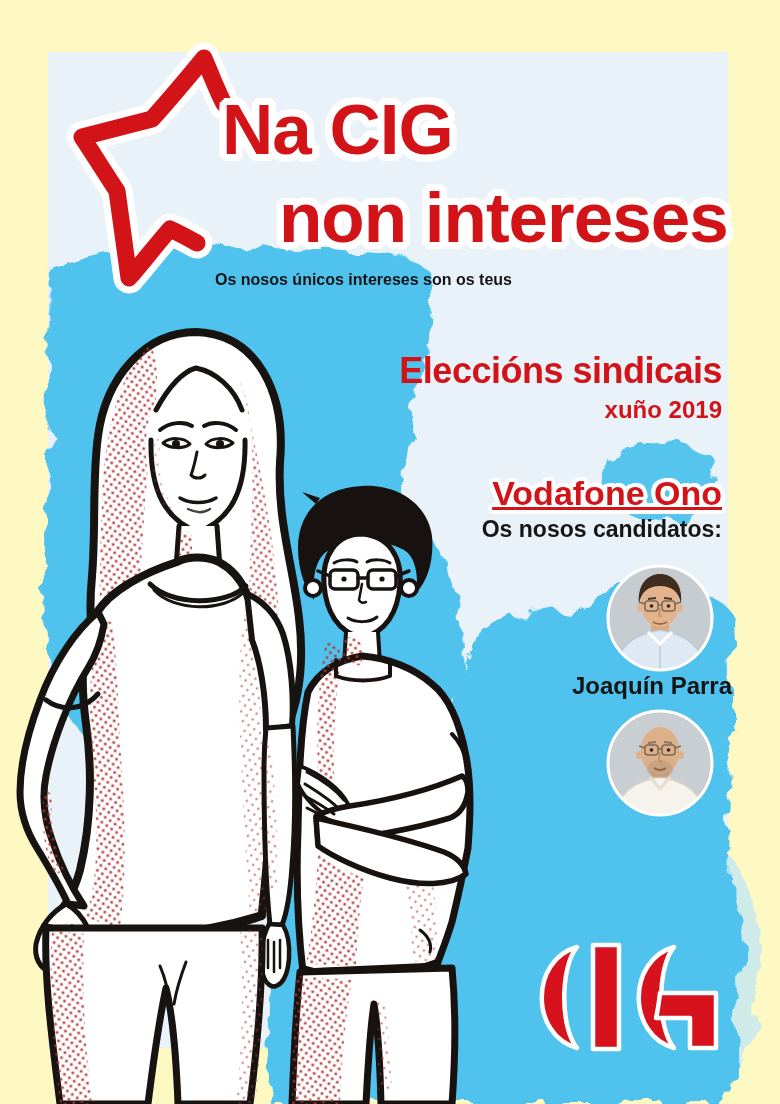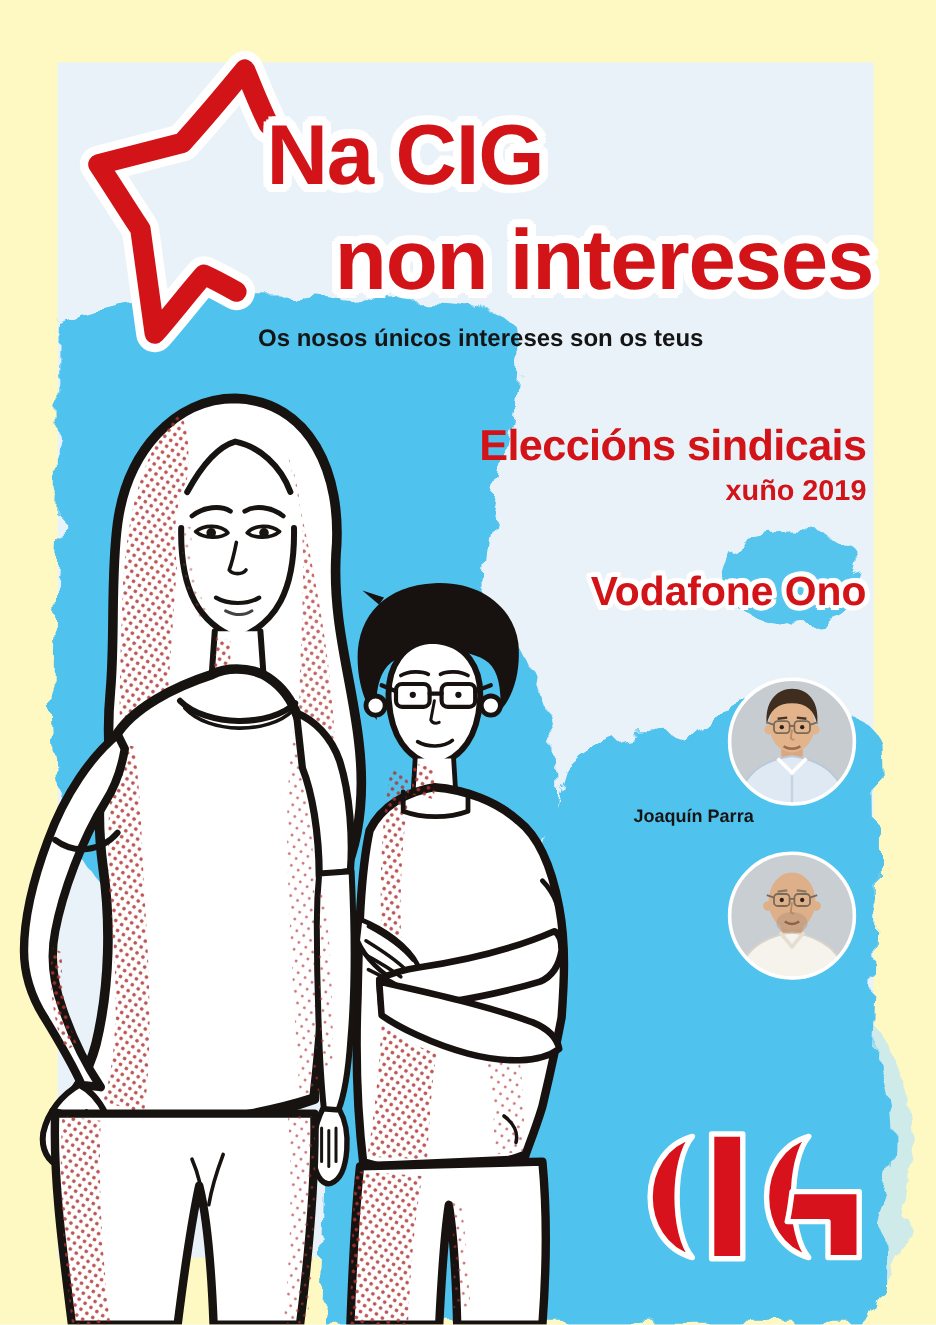--- a/index.html
+++ b/index.html
@@ -9,28 +9,28 @@
   svg.layer{position:absolute;left:0;top:0;width:780px;height:1104px;}
   .txt{position:absolute;white-space:nowrap;line-height:1;}
   .headline{font-weight:bold;font-size:71px;letter-spacing:-1px;color:#d21419;}
   .o7{text-shadow:-7px 0 0 #fff,7px 0 0 #fff,0 -7px 0 #fff,0 7px 0 #fff,
       -5px -5px 0 #fff,5px -5px 0 #fff,-5px 5px 0 #fff,5px 5px 0 #fff,
       -7px -3px 0 #fff,7px 3px 0 #fff,-3px 7px 0 #fff,3px -7px 0 #fff,
       -7px 3px 0 #fff,7px -3px 0 #fff,3px 7px 0 #fff,-3px -7px 0 #fff,0 0 8px #fff;}
   .o4{text-shadow:-4px 0 0 #fff,4px 0 0 #fff,0 -4px 0 #fff,0 4px 0 #fff,
       -3px -3px 0 #fff,3px -3px 0 #fff,-3px 3px 0 #fff,3px 3px 0 #fff,
       -4px -2px 0 #fff,4px 2px 0 #fff,-2px 4px 0 #fff,2px -4px 0 #fff,0 0 5px #fff;}
-  .subtitle{left:215px;top:272px;font-weight:bold;font-size:20px;color:#151515;}
+  .subtitle{left:215px;top:272px;font-weight:bold;font-size:16px;color:#151515;}
   .rblock{left:200px;right:58px;text-align:right;font-weight:bold;}
   .elections-title{top:353px;font-size:36px;letter-spacing:-0.5px;color:#d21419;}
   .elections-date{top:398px;font-size:24px;color:#d21419;}
-  .company{top:476px;font-size:34px;color:#d21419;}
+  .company{top:476px;font-size:34px;color:#d21419;text-decoration:underline;}
   .cand-heading{top:518px;font-size:23px;color:#151515;}
   .avatar{position:absolute;width:108px;height:108px;}
-  .cand-name{position:absolute;left:528px;width:200px;font-weight:bold;font-size:15px;color:#151515;}
+  .cand-name{position:absolute;left:552px;width:200px;text-align:center;font-weight:bold;font-size:24px;color:#151515;}
 </style>
 </head>
 <body>
 
 <div class="poster">
 
   <div class="panel"></div>
 
   <svg class="layer" viewBox="0 0 780 1104">
     <defs>
@@ -186,20 +186,21 @@
       C121,220 125,249 129,278 C143,262 156,245 170,229 C179,233 188,238 197,243" fill="none" stroke="#d21419" stroke-width="17" stroke-linecap="round" stroke-linejoin="round"></path>
   </svg>
 
   <div class="txt headline o7" style="left:222px;top:94px;">Na CIG</div>
   <div class="txt headline o7" style="left:279px;top:182px;">non intereses</div>
   <div class="txt subtitle">Os nosos únicos intereses son os teus</div>
 
   <div class="txt rblock elections-title">Eleccións sindicais</div>
   <div class="txt rblock elections-date">xuño 2019</div>
   <div class="txt rblock company o4">Vodafone Ono</div>
+  <div class="txt rblock cand-heading">Os nosos candidatos:</div>
 
   <svg class="avatar" style="left:606px;top:564px;" viewBox="0 0 108 108">
     <defs>
         <clipPath id="av1">
           <circle cx="54" cy="54" r="53"></circle>
         </clipPath>
       </defs>
     <g clip-path="url(#av1)">
       <rect width="108" height="108" fill="#c7ccd1"></rect>
       <circle cx="35" cy="44" r="4" fill="#e3b48c"></circle>

